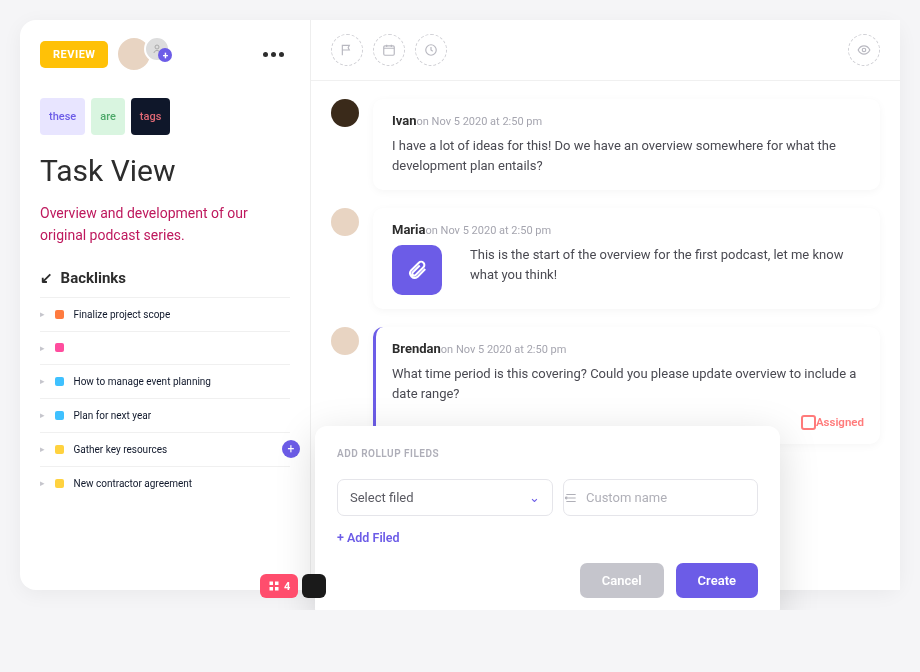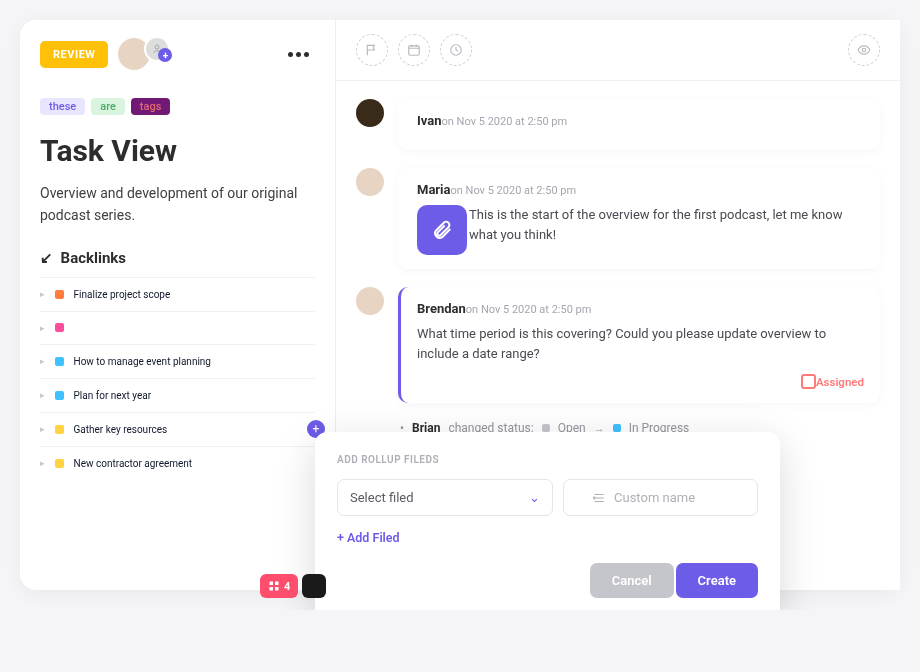--- a/index.html
+++ b/index.html
@@ -1,72 +1,72 @@
 <!DOCTYPE html>
 <html><head>
 <meta charset="utf-8">
 <style>
 *{margin:0;padding:0;box-sizing:border-box;font-family:-apple-system,BlinkMacSystemFont,'Segoe UI',Roboto,sans-serif}
 body{background:#f5f5f7;padding:20px;display:flex;justify-content:center}
 .app{width:880px;height:570px;background:#fff;border-radius:16px;display:flex;box-shadow:0 4px 20px rgba(0,0,0,0.05);position:relative}
-.left-panel{width:316px;border-right:1px solid #eee;display:flex;flex-direction:column}
+.left-panel{width:291px;border-right:1px solid #eee;display:flex;flex-direction:column}
 .right-panel{flex:1;display:flex;flex-direction:column;background:#fff}
 .header-left{display:flex;align-items:center;padding:16px 20px;gap:8px}
 .review-badge{background:#FFC107;color:#fff;font-weight:700;font-size:11px;padding:7px 13px;border-radius:5px;letter-spacing:0.5px}
 .avatar{width:36px;height:36px;border-radius:50%;background:#e8d4c2;border:2px solid #fff;position:relative}
 .avatar.small{width:26px;height:26px;background:#ddd;margin-left:-8px;display:flex;align-items:center;justify-content:center}
 .avatar-plus{position:absolute;bottom:-2px;right:-4px;width:14px;height:14px;background:#6C5CE7;border-radius:50%;color:#fff;font-size:10px;display:flex;align-items:center;justify-content:center;font-weight:700}
 .avatar-group-wrap{position:relative;display:flex}
 .more-icon{margin-left:auto;display:flex;gap:3px;padding:6px;cursor:pointer}
 .more-icon span{width:5px;height:5px;background:#2d2d2d;border-radius:50%}
 .header-right{display:flex;align-items:center;padding:14px 20px;gap:10px;border-bottom:1px solid #f0f0f0}
 .icon-circle{width:32px;height:32px;border:1.5px dashed #d0d0d5;border-radius:50%;display:flex;align-items:center;justify-content:center;color:#b8b8c0;cursor:pointer}
 .icon-circle svg{width:14px;height:14px}
 .eye-icon{margin-left:auto}
 .content-left{padding:0 20px 20px}
 .tags{display:flex;gap:6px;margin-bottom:18px;margin-top:10px}
-.tag{font-size:11px;padding:2px 9px;border-radius:4px;font-weight:500}
+.tag{font-size:11px;padding:12px 9px;border-radius:4px;font-weight:500}
 .tag-purple{background:#e8e5ff;color:#6C5CE7}
 .tag-green{background:#d9f5e0;color:#4ca868}
-.tag-pink{background:#701a75;color:#e06975}
-.task-title{font-size:30px;font-weight:700;color:#2d2d2d;margin-bottom:14px}
-.task-desc{font-size:14px;color:#404040;line-height:1.6;margin-bottom:22px}
+.tag-pink{background:#0f172a;color:#e06975}
+.task-title{font-size:30px;font-weight:400;color:#2d2d2d;margin-bottom:14px}
+.task-desc{font-size:14px;color:#be185d;line-height:1.6;margin-bottom:22px}
 .backlinks-header{display:flex;align-items:center;gap:8px;font-size:15px;font-weight:700;color:#2d2d2d;margin-bottom:10px}
 .backlink-item{display:flex;align-items:center;gap:10px;padding:11px 0;border-top:1px solid #f0f0f0;cursor:pointer;position:relative}
 .bl-caret{color:#c5c5cc;font-size:9px}
 .bl-dot{width:9px;height:9px;border-radius:2px}
 .bl-text{font-size:10px;color:#0f172a}
 .bl-plus{position:absolute;right:-10px;width:18px;height:18px;background:#6C5CE7;border-radius:50%;color:#fff;font-size:12px;display:flex;align-items:center;justify-content:center}
 .comments{padding:18px 20px;flex:1;overflow:hidden}
 .comment{display:flex;gap:14px;margin-bottom:18px}
 .comment-avatar{width:28px;height:28px;border-radius:50%;flex-shrink:0}
 .av-ivan{background:#3a2a1a}
 .av-maria{background:#e8d4c2}
 .av-brendan{background:#e8d4c2}
 .comment-card{background:#fff;border-radius:10px;padding:14px 16px;box-shadow:0 2px 8px rgba(0,0,0,0.04);flex:1;border-left:3px solid transparent}
 .comment-card.highlighted{border-left:3px solid #6C5CE7}
 .comment-header{display:flex;align-items:baseline;gap:0;margin-bottom:8px}
 .comment-author{font-size:13px;font-weight:700;color:#2d2d2d}
 .comment-time{font-size:11px;color:#a5a5af}
 .comment-body{font-size:13px;color:#4a4a52;line-height:1.55}
-.comment-attach{display:flex;gap:2px;align-items:flex-start}
+.comment-attach{display:flex;gap:28px;align-items:flex-start}
 .attach-icon{width:50px;height:50px;background:#6C5CE7;border-radius:10px;display:flex;align-items:center;justify-content:center;color:#fff;flex-shrink:0}
 .assigned-badge{display:flex;align-items:center;justify-content:flex-end;margin-top:10px}
 .assigned-check{width:15px;height:15px;border:2px solid #FF7B7B;border-radius:3px}
 .assigned-label{font-size:11.5px;color:#FF7B7B;font-weight:600}
 .status-change{display:flex;align-items:center;gap:8px;font-size:12px;color:#9595a0;padding:0 16px 10px 44px}
 .status-dot{width:8px;height:8px;border-radius:2px;display:inline-block}
 .status-author{font-weight:700;color:#2d2d2d}
 .modal{position:absolute;bottom:-30px;right:120px;width:465px;background:#fff;border-radius:12px;box-shadow:0 10px 40px rgba(0,0,0,0.15);padding:22px}
-.modal-title{font-size:10px;color:#aeaeb8;font-weight:600;letter-spacing:0.5px;margin-bottom:14px}
+.modal-title{font-size:10px;color:#aeaeb8;font-weight:600;letter-spacing:0.5px;margin-bottom:20px}
 .modal-fields{display:flex;gap:10px;margin-bottom:14px}
 .select-field{flex:1;border:1px solid #e5e5ea;border-radius:7px;padding:10px 12px;display:flex;align-items:center;justify-content:space-between;font-size:13px;color:#5a5a62;cursor:pointer}
-.custom-field{width:195px;border:1px solid #e5e5ea;border-radius:7px;padding:10px 28px;display:flex;align-items:center;gap:8px;font-size:13px;color:#b0b0b8}
+.custom-field{width:195px;border:1px solid #e5e5ea;border-radius:7px;padding:10px 0;display:flex;align-items:center;gap:8px;font-size:13px;color:#b0b0b8}
 .add-field{color:#6C5CE7;font-size:12.5px;font-weight:600;cursor:pointer}
-.modal-buttons{display:flex;gap:2px;justify-content:flex-end;margin-top:18px}
+.modal-buttons{display:flex;gap:12px;justify-content:flex-end;margin-top:18px}
 .btn{padding:10px 22px;border-radius:7px;font-size:13px;font-weight:600;border:none;cursor:pointer}
 .btn-cancel{background:#c5c5cc;color:#fff}
 .btn-create{background:#6C5CE7;color:#fff}
 .footer-badges{position:absolute;bottom:-8px;left:240px;display:flex;gap:4px}
 .in-badge{background:#FF4D6D;color:#fff;font-size:11px;font-weight:700;padding:5px 8px;border-radius:6px;display:flex;align-items:center;gap:4px}
 .dark-badge{width:24px;height:24px;background:#1a1a1a;border-radius:6px}
 .arrow-icon{font-size:11px}
 </style>
 </head>
 <body>
@@ -165,20 +165,21 @@
         </div>
     </div>
     <div class="comments">
       <div class="comment">
         <div class="comment-avatar av-ivan"></div>
         <div class="comment-card">
           <div class="comment-header">
               <span class="comment-author">Ivan</span>
               <span class="comment-time">on Nov 5 2020 at 2:50 pm</span>
             </div>
+          <div class="comment-body">I have a lot of ideas for this! Do we have an overview somewhere for what the development plan entails?</div>
         </div>
       </div>
       <div class="comment">
         <div class="comment-avatar av-maria"></div>
         <div class="comment-card">
           <div class="comment-header">
               <span class="comment-author">Maria</span>
               <span class="comment-time">on Nov 5 2020 at 2:50 pm</span>
             </div>
           <div class="comment-attach">

